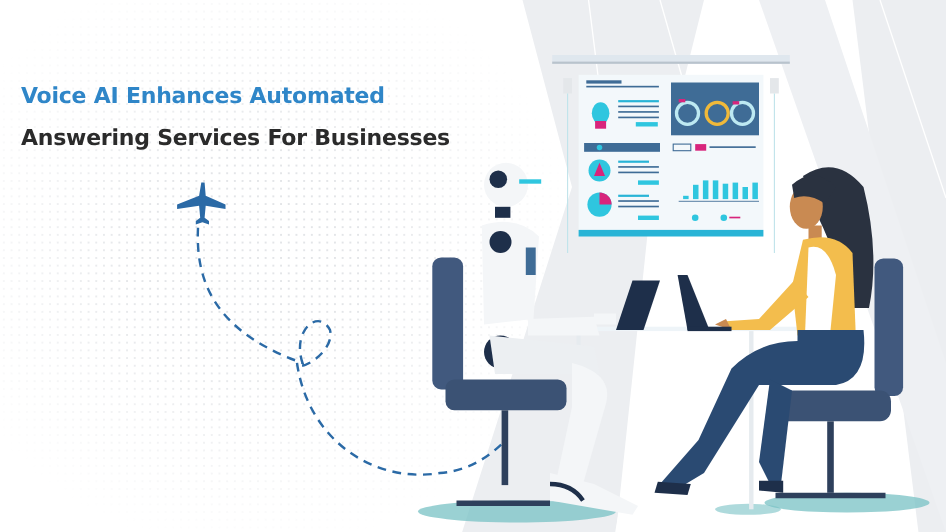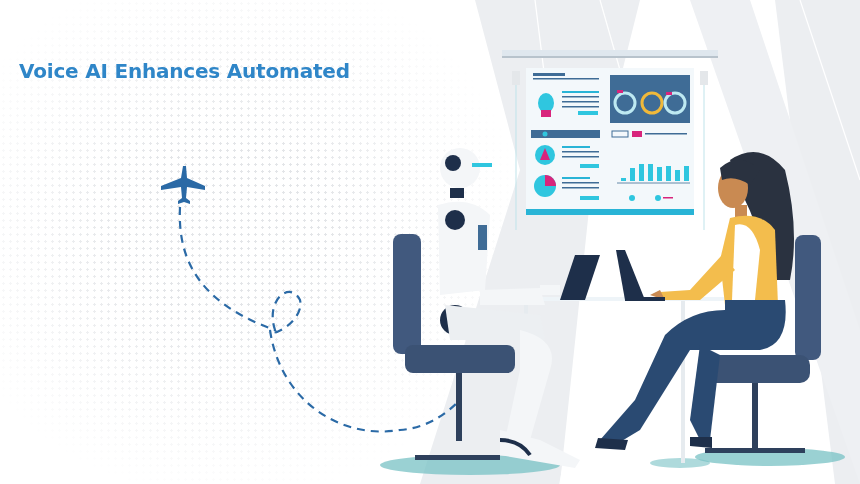--- a/index.html
+++ b/index.html
@@ -4,21 +4,21 @@
 <style>
   html,body{margin:0;padding:0;}
   body{width:860px;height:484px;overflow:hidden;background:#ffffff;font-family:"DejaVu Sans","Liberation Sans",sans-serif;}
   .stage{position:relative;width:860px;height:484px;overflow:hidden;background:#ffffff;}
   .dots{position:absolute;left:0;top:0;width:520px;height:484px;
     background-image:radial-gradient(circle,#e3e5e8 1px,transparent 1.3px);
     background-size:7px 7px;
     -webkit-mask-image:radial-gradient(ellipse 330px 300px at 230px 230px,#000 30%,transparent 90%);
     mask-image:radial-gradient(ellipse 330px 300px at 230px 230px,#000 30%,transparent 90%);}
   .stripes{position:absolute;left:0;top:0;width:860px;height:484px;}
-  .headline{position:absolute;left:19px;top:52px;margin:0;font-weight:bold;font-size:20px;line-height:38px;letter-spacing:-0.2px;}
+  .headline{position:absolute;left:19px;top:68px;margin:0;font-weight:bold;font-size:20px;line-height:38px;letter-spacing:-0.2px;}
   .headline .l1{display:block;color:#2f86c8;}
   .headline .l2{display:block;color:#2b2b2b;}
   .illus{position:absolute;left:0;top:0;width:860px;height:484px;}
 </style>
 </head>
 <body>
 
 <div class="stage">
 
   <div class="dots"></div>
@@ -28,20 +28,21 @@
     <polygon points="775,0 860,0 860,484 835,484" fill="#eceef1"></polygon>
     <polygon points="690,0 750,0 860,330 860,484" fill="#eef0f3"></polygon>
     <line x1="535" y1="0" x2="560" y2="200" stroke="#ffffff" stroke-width="1.2"></line>
     <line x1="600" y1="0" x2="640" y2="140" stroke="#ffffff" stroke-width="1.2"></line>
     <path d="M560 484 Q590 300 700 150" stroke="#ffffff" stroke-width="1.5" fill="none"></path>
     <line x1="800" y1="0" x2="860" y2="180" stroke="#ffffff" stroke-width="1.2"></line>
   </svg>
 
   <h1 class="headline">
     <span class="l1">Voice AI Enhances Automated</span>
+    <span class="l2">Answering Services For Businesses</span>
   </h1>
 
   <svg class="illus" viewBox="0 0 860 484">
 
     <g fill="#2b6aa6">
       <path d="M183 166 L186 166 L187 178 L205 186 L205 190 L187 187 L186 198 L190 201 L190 204 L184 202 L178 204 L178 201 L182 198 L181 187 L161 190 L161 186 L181 178 Z"></path>
     </g>
 
     <path d="M180 207 C178 250 190 300 275 330 C265 300 290 280 300 300 C305 320 270 340 270 330 C280 400 340 440 400 430 C430 428 450 410 460 400" fill="none" stroke="#2b6aa6" stroke-width="2.2" stroke-dasharray="8 6"></path>
 

